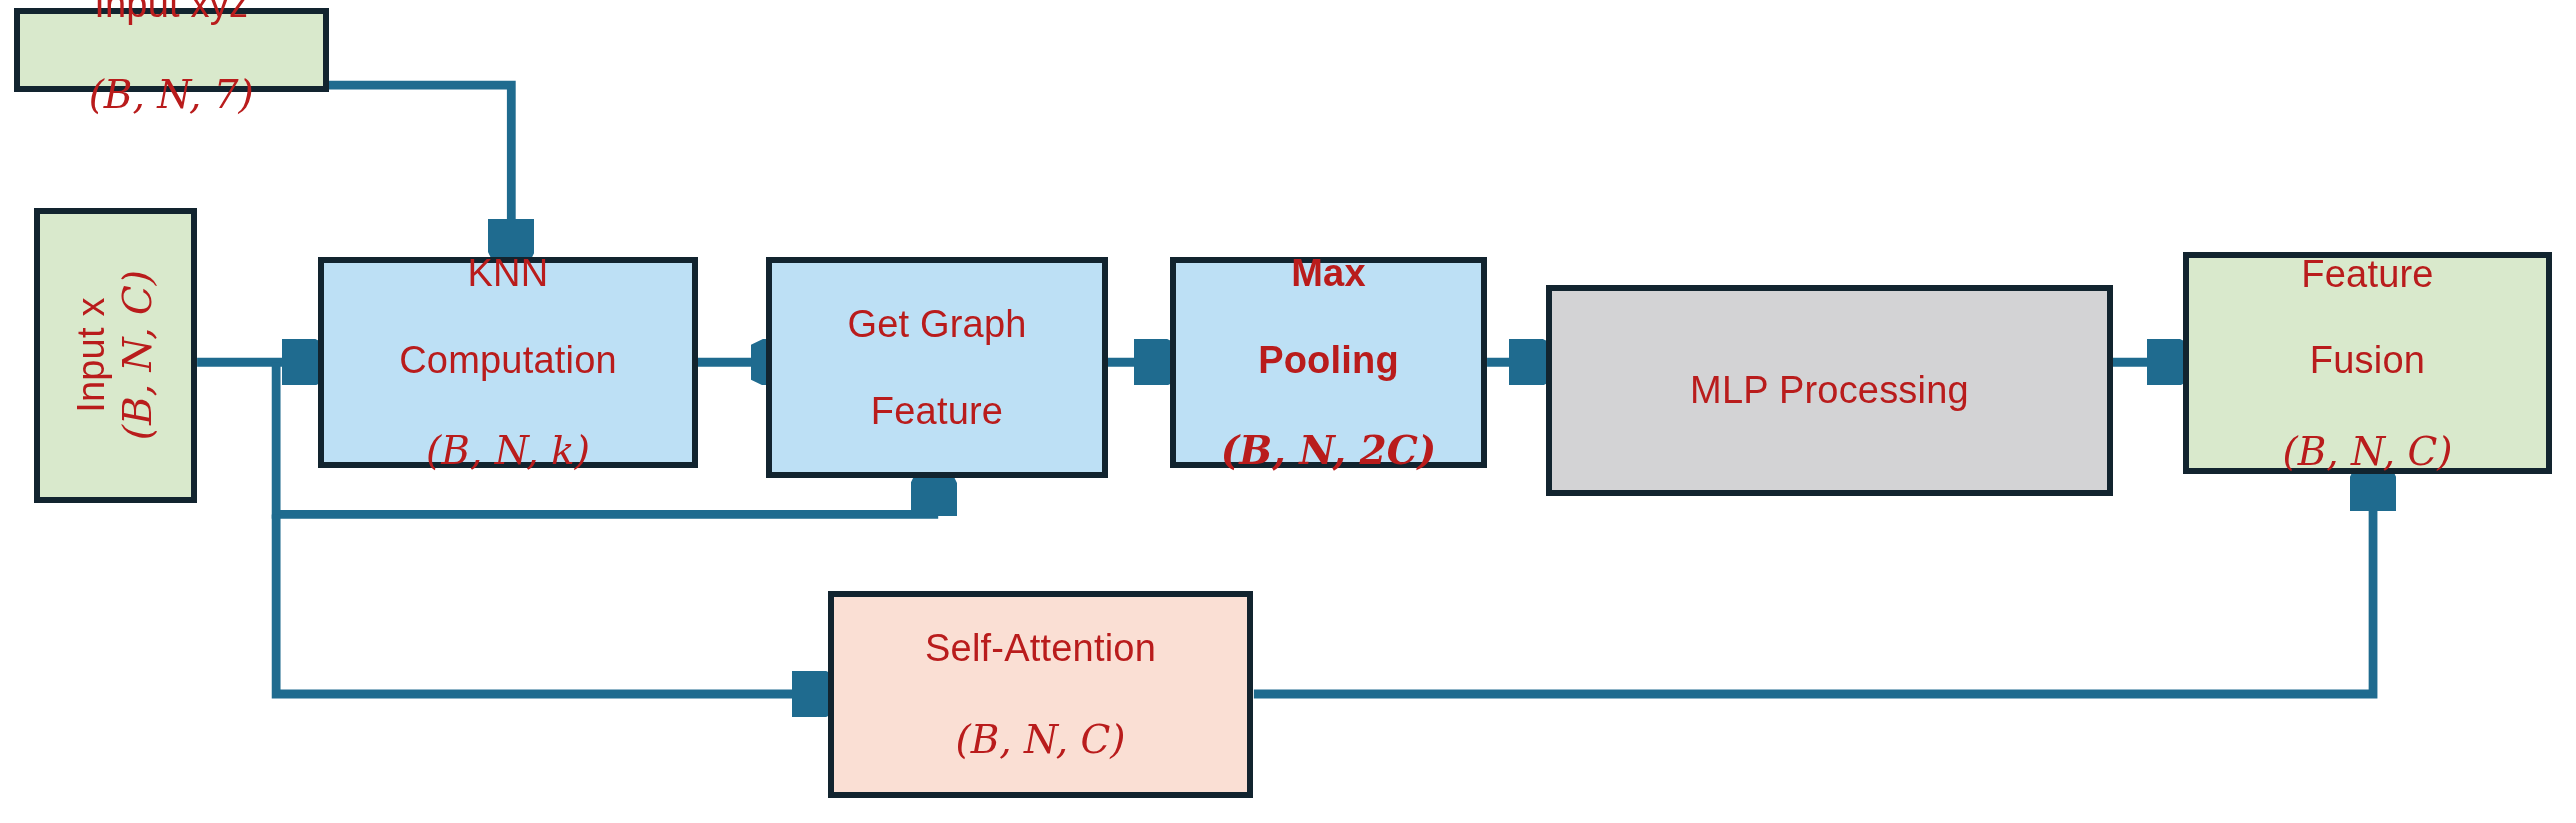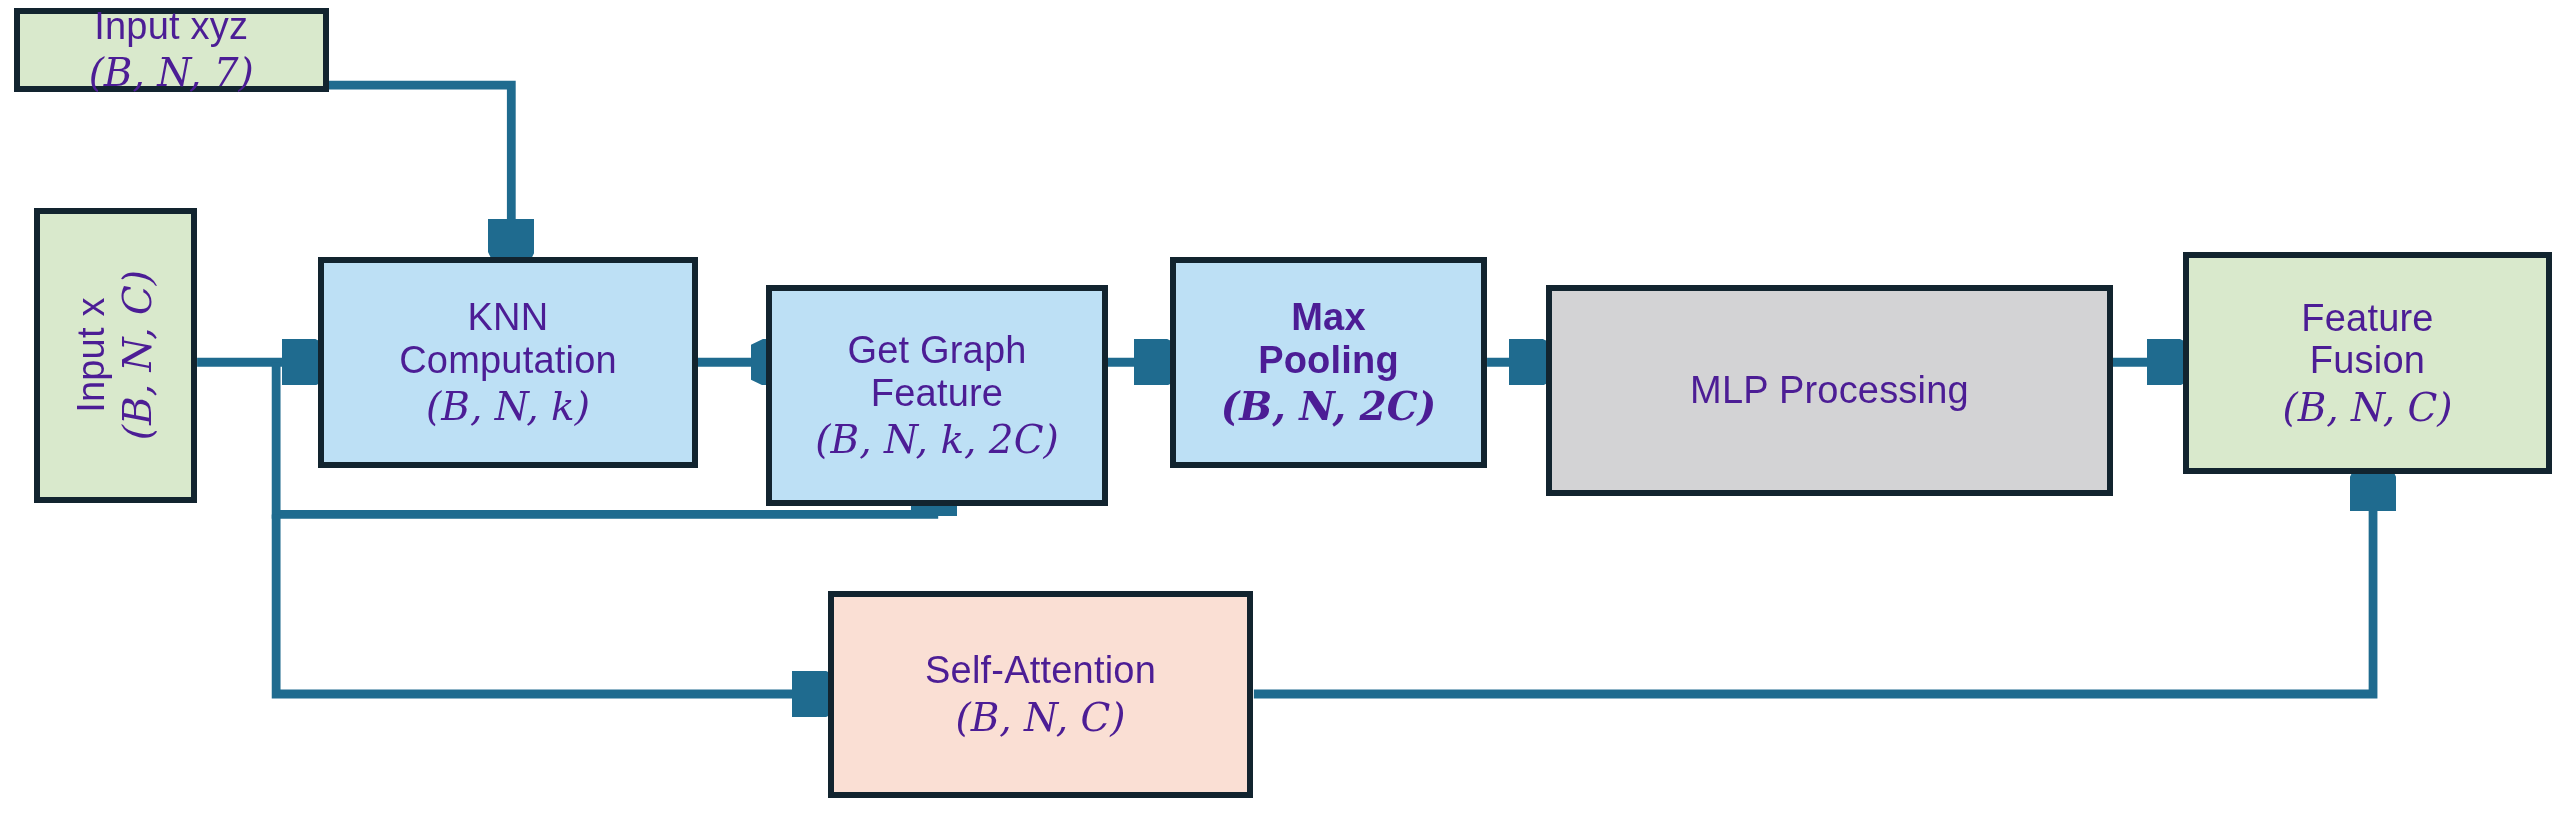--- a/index.html
+++ b/index.html
@@ -19,22 +19,23 @@
   }
   .node {
     position: absolute;
     box-sizing: border-box;
     border: 6.8px solid #12242f;
     display: flex;
     flex-direction: column;
     align-items: center;
     justify-content: center;
     text-align: left;
-    color: #4c1d95;
+    color: #b91c1c;
     line-height: 1.12;
+    gap: 44px;
   }
   .node .title {
     font-family: "Liberation Sans", sans-serif;
     font-size: 38px;
     letter-spacing: 0.2px;
     white-space: nowrap;
   }
   .node .shape {
     font-family: "DejaVu Serif", serif;
     font-style: italic;
@@ -121,24 +122,23 @@
       <div class="shape">(B, N, C)</div>
     </div>
   </div>
 
   <div class="node fill-blue" style="left:318px; top:257px; width:380px; height:211px;">
     <div class="title">KNN</div>
     <div class="title">Computation</div>
     <div class="shape">(B, N, k)</div>
   </div>
 
-  <div class="node fill-blue" style="left:766px; top:257px; width:342px; height:221px;margin-top:28px;">
+  <div class="node fill-blue" style="left:766px; top:257px; width:342px; height:221px;">
     <div class="title">Get Graph</div>
     <div class="title">Feature</div>
-    <div class="shape">(B, N, k, 2C)</div>
   </div>
 
   <div class="node fill-blue" style="left:1170px; top:257px; width:317px; height:211px;font-weight:bold;">
     <div class="title">Max</div>
     <div class="title">Pooling</div>
     <div class="shape">(B, N, 2C)</div>
   </div>
 
   <div class="node fill-gray" style="left:1546px; top:257px; width:567px; height:211px;margin-top:28px;">
     <div class="title">MLP Processing</div>

